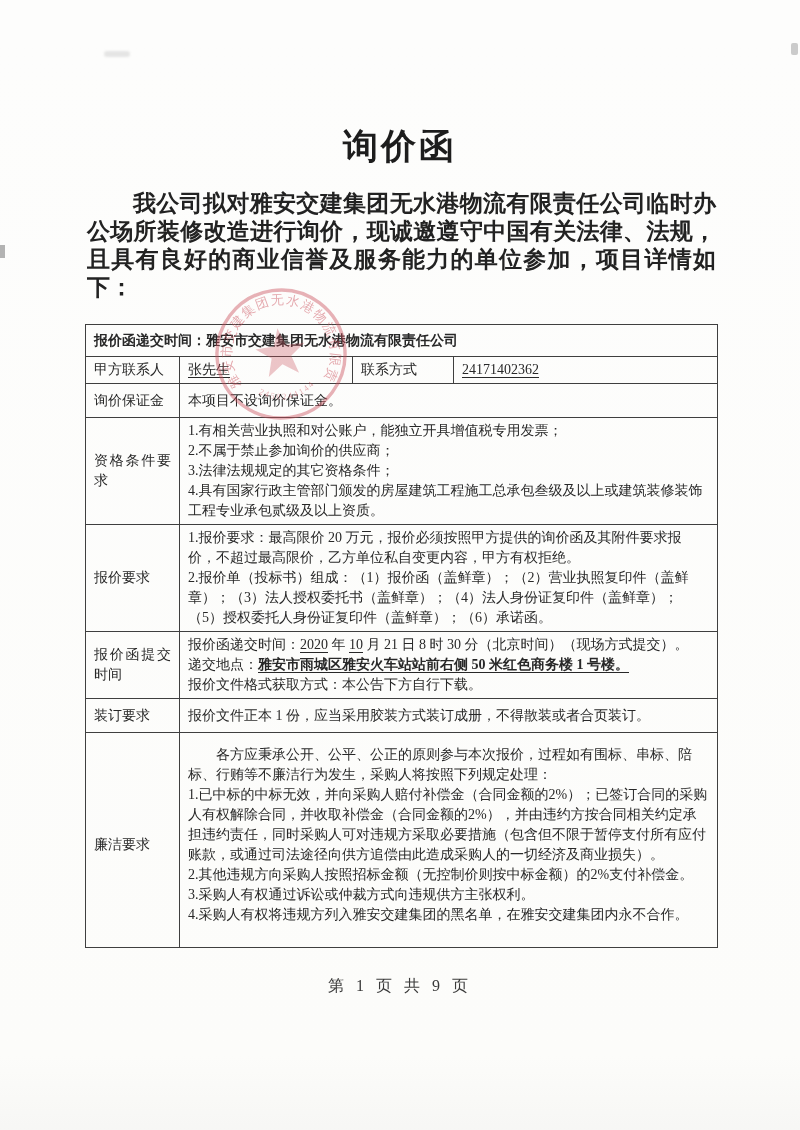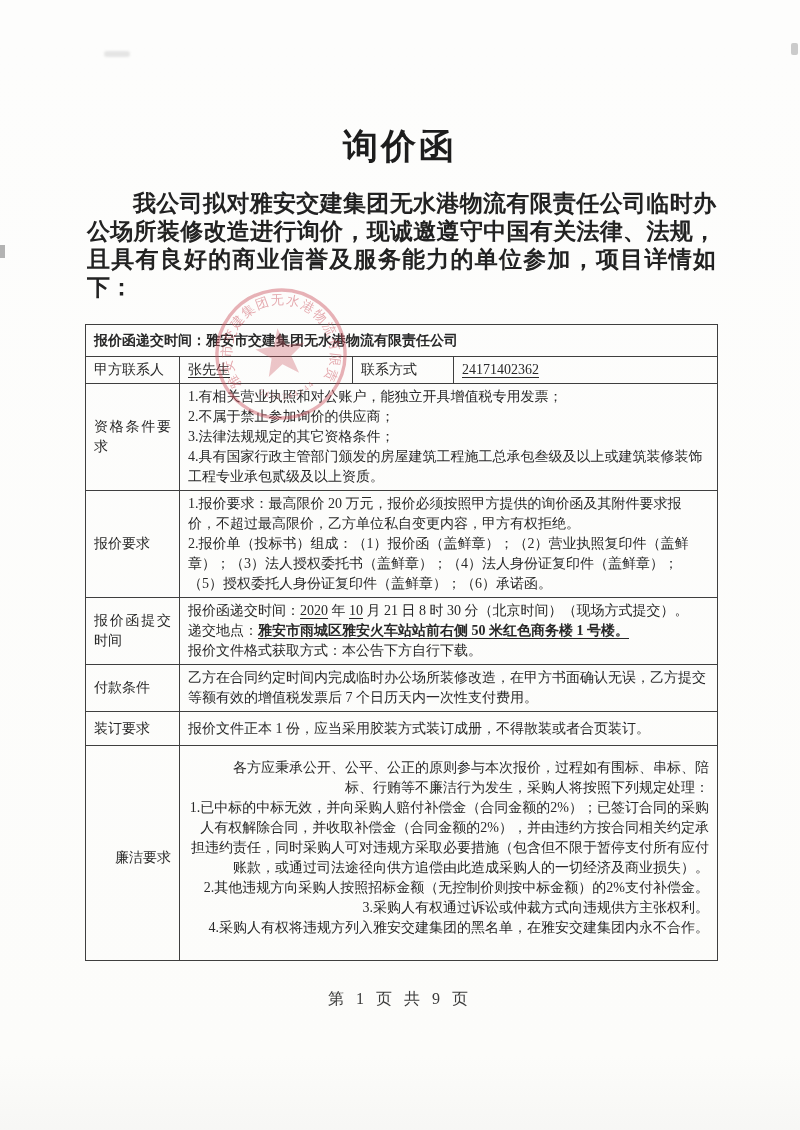--- a/index.html
+++ b/index.html
@@ -50,21 +50,21 @@
   }
   td.lbl {
     padding:3px 5px;
     text-align:justify;
     text-justify:inter-character;
   }
   tr.r1 td { height:38px; font-weight:bold; }
   tr.r2 td { height:32px; font-weight:bold; }
   tr.r3 td { height:26px; }
   tr.r5 td, tr.r6 td, tr.r11 td { height:34px; }
-  tr.r12 td { height:215px; vertical-align:top; padding-top:12px;text-align:right; }
+  tr.r12 td { height:215px; vertical-align:top; padding-top:12px; }
   .u { text-decoration:underline; text-underline-offset:3px; }
   .b { font-weight:bold; }
   .indent { text-indent:2em; }
   .line { white-space:normal; }
   .footer {
     margin-top:28px;
     text-align:center;
     font-size:16px;
     letter-spacing:4px;
     color:#3a3a3a;
@@ -115,20 +115,24 @@
 
     <tr class="r3">
       <td class="lbl">甲方联系人</td>
       <td><span class="u">张先生</span></td>
       <td>联系方式</td>
       <td><span class="u">24171402362</span></td>
     </tr>
 
 
 
+    <tr class="r6">
+      <td class="lbl">询价保证金</td>
+      <td colspan="3">本项目不设询价保证金。</td>
+    </tr>
 
     <tr class="r7">
       <td class="lbl">资格条件要求</td>
       <td colspan="3">
         <div class="line">1.有相关营业执照和对公账户，能独立开具增值税专用发票；</div>
         <div class="line">2.不属于禁止参加询价的供应商；</div>
         <div class="line">3.法律法规规定的其它资格条件；</div>
         <div class="line">4.具有国家行政主管部门颁发的房屋建筑工程施工总承包叁级及以上或建筑装修装饰工程专业承包贰级及以上资质。</div>
       </td>
     </tr>
@@ -143,24 +147,20 @@
 
     <tr class="r9">
       <td class="lbl">报价函提交时间</td>
       <td colspan="3">
         <div class="line"><span>报价函递交时间：</span><span class="u">2020</span><span> 年 </span><span class="u">10</span><span> 月 21 日 8 时 30 分（北京时间）（现场方式提交）。</span></div>
         <div class="line"><span>递交地点：</span><span class="u b">雅安市雨城区雅安火车站站前右侧 50 米红色商务楼 1 号楼。</span></div>
         <div class="line">报价文件格式获取方式：本公告下方自行下载。</div>
       </td>
     </tr>
 
-    <tr class="r10">
-      <td class="lbl">付款条件</td>
-      <td colspan="3">乙方在合同约定时间内完成临时办公场所装修改造，在甲方书面确认无误，乙方提交等额有效的增值税发票后 7 个日历天内一次性支付费用。</td>
-    </tr>
 
     <tr class="r11">
       <td class="lbl">装订要求</td>
       <td colspan="3">报价文件正本 1 份，应当采用胶装方式装订成册，不得散装或者合页装订。</td>
     </tr>
 
     <tr class="r12">
       <td class="lbl" style="vertical-align:middle">廉洁要求</td>
       <td colspan="3">
         <div class="line indent">各方应秉承公开、公平、公正的原则参与本次报价，过程如有围标、串标、陪标、行贿等不廉洁行为发生，采购人将按照下列规定处理：</div>

